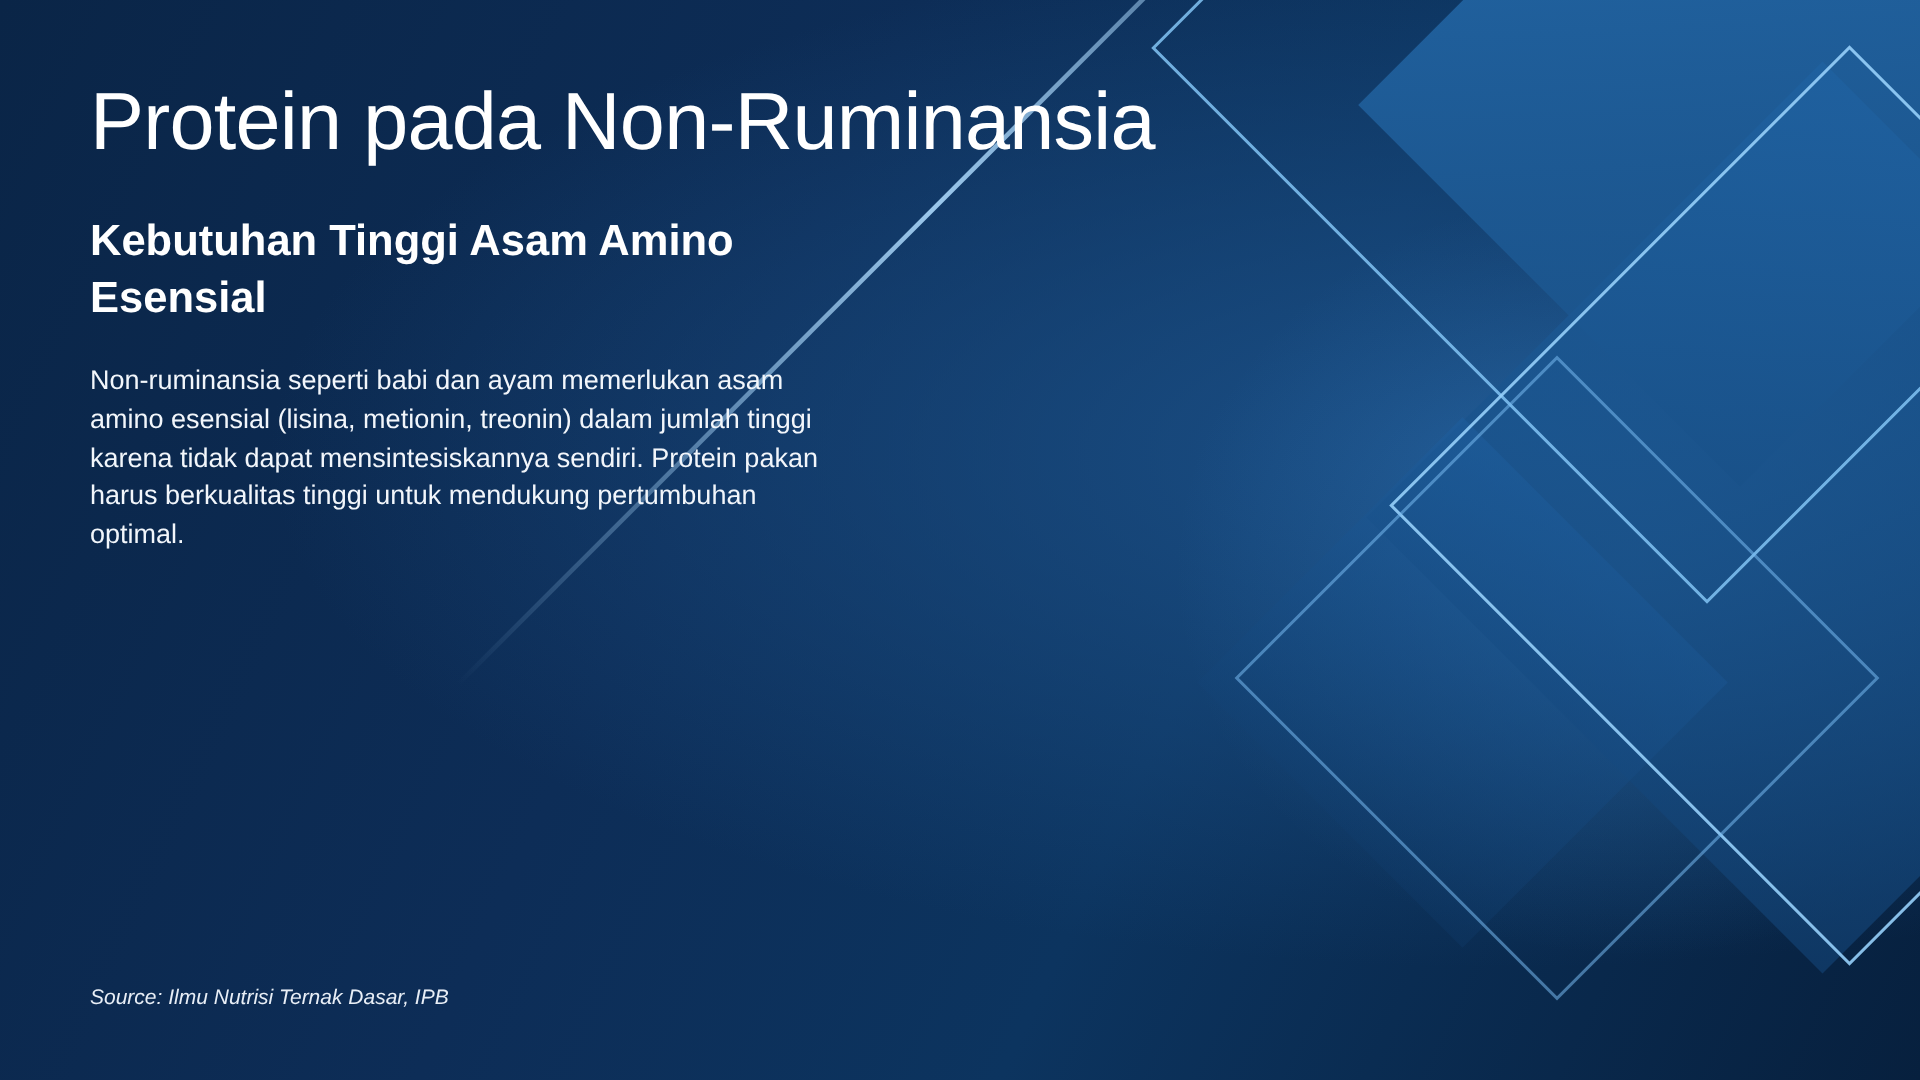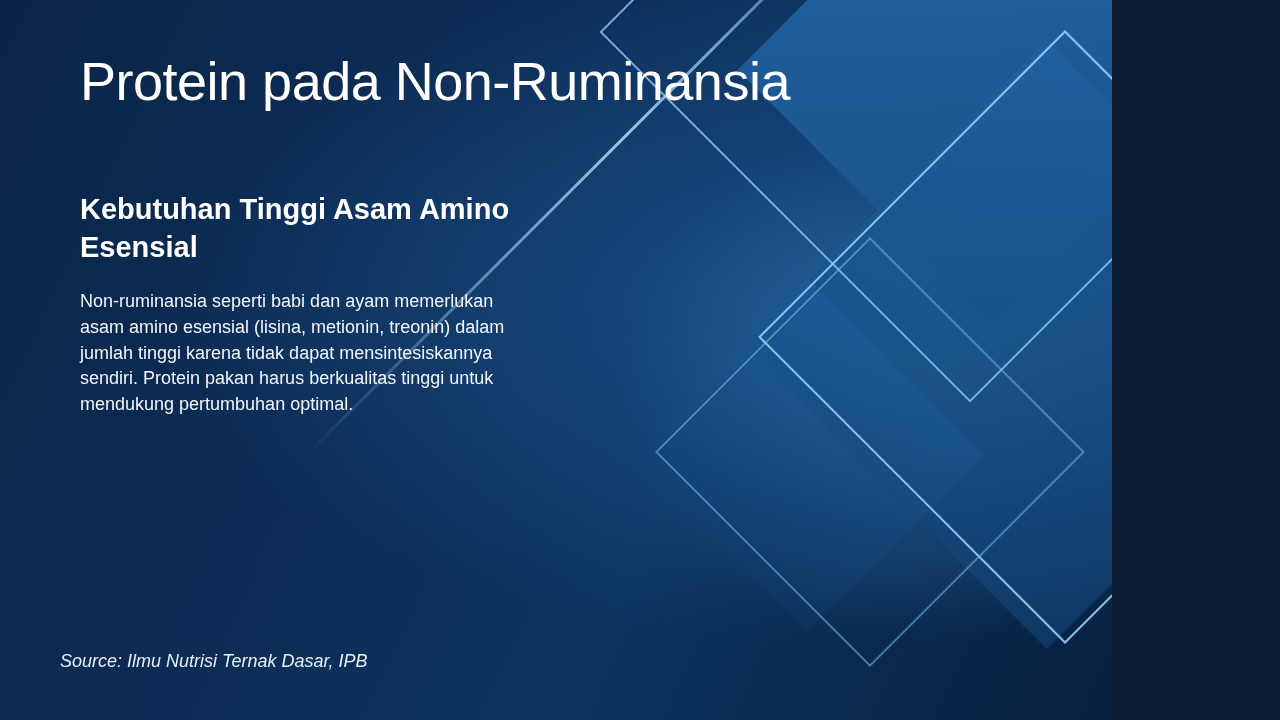--- a/index.html
+++ b/index.html
@@ -2,29 +2,28 @@
 <html><head>
 <meta charset="utf-8">
 <style>
   html, body {
     margin: 0;
     padding: 0;
     background: #0b1b33;
   }
   .slide {
     position: relative;
-    width: 1092px;
+    width: 1280px;
     height: 720px;
     overflow: hidden;
     font-family: "Liberation Sans", sans-serif;
     background:
       radial-gradient(ellipse at 78% 42%, #1b4f86 0%, rgba(27,79,134,0) 58%),
       linear-gradient(115deg, #0a2547 0%, #0d2d57 38%, #0c345f 62%, #07203e 100%);
     color: #ffffff;
-    padding-left: 20px;
   }
 
   
   .deco {
     position: absolute;
     inset: 0;
     overflow: hidden;
     pointer-events: none;
   }
   .diamond {
@@ -89,41 +88,40 @@
     line-height: 1.1;
     margin: 0 0 32px 0;
     color: #ffffff;
   }
   .columns {
     display: flex;
     gap: 78px;
   }
   .col {
     width: 500px;
-    margin-top: 48px;
   }
   .col-head {
     font-size: 29px;
     font-weight: 700;
     line-height: 1.3;
     margin: 0 0 22px 0;
     color: #ffffff;
   }
   .col-body {
     font-size: 18px;
     font-weight: 400;
     line-height: 1.44;
     margin: 0;
     color: #f2f6fb;
   }
   .source {
     position: absolute;
     left: 60px;
     bottom: 48px;
-    font-size: 18px;
+    font-size: 14px;
     font-style: italic;
     color: #e8eef6;
     z-index: 4;
   }
 </style>
 </head>
 <body>
 
 <div class="slide">
 

